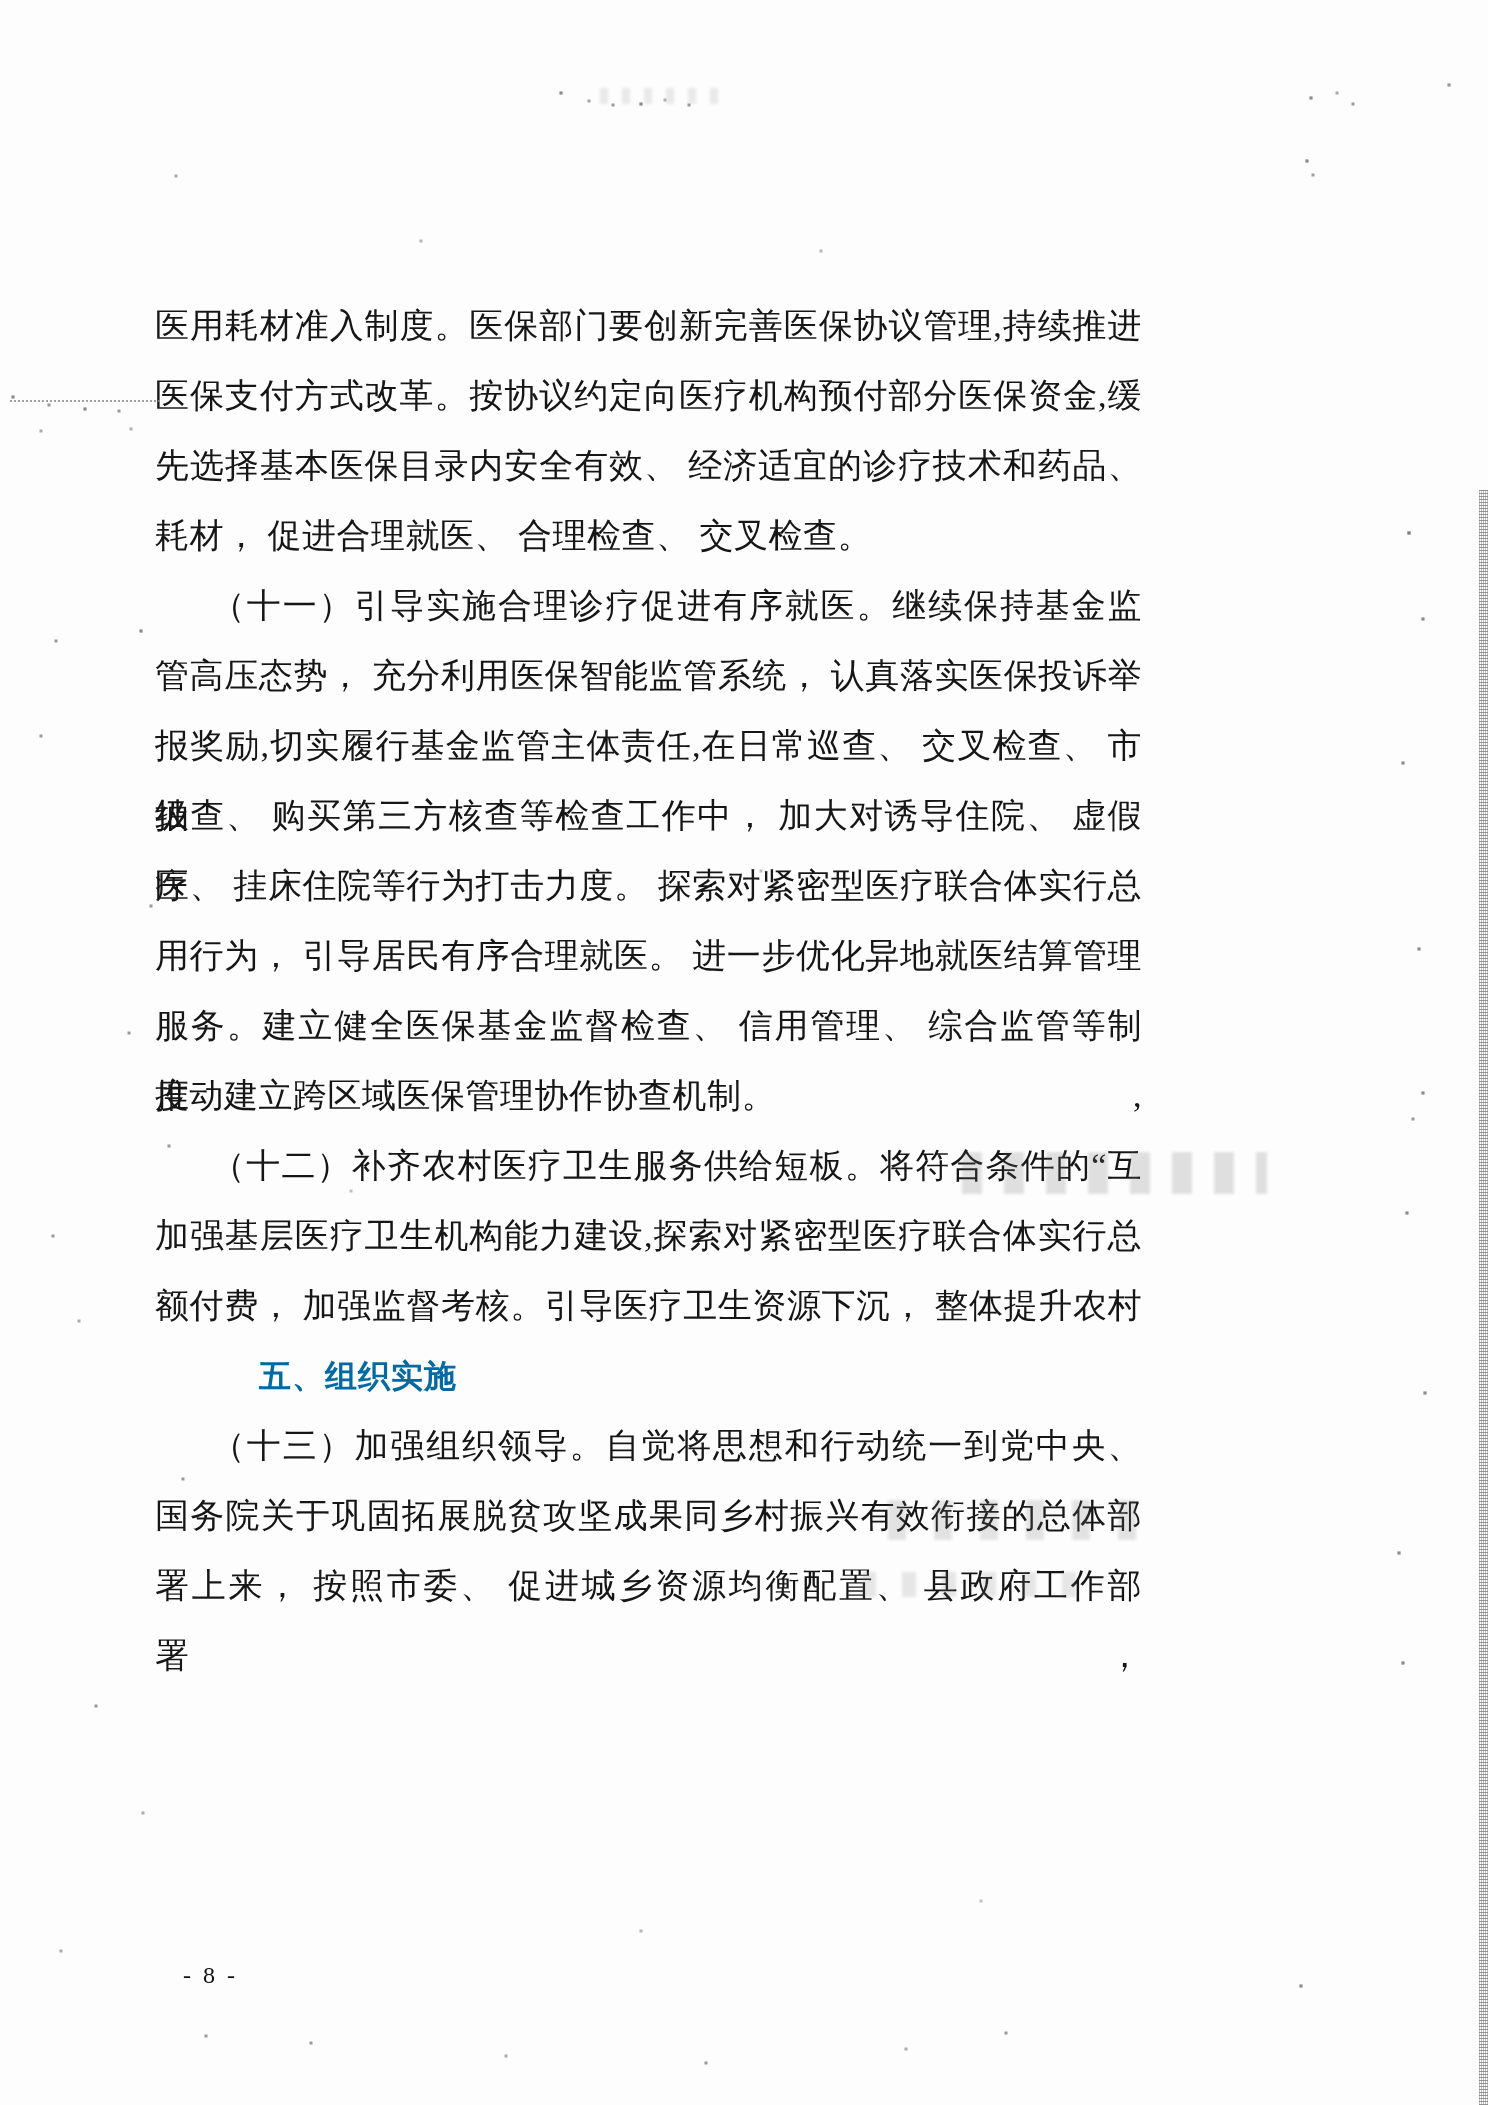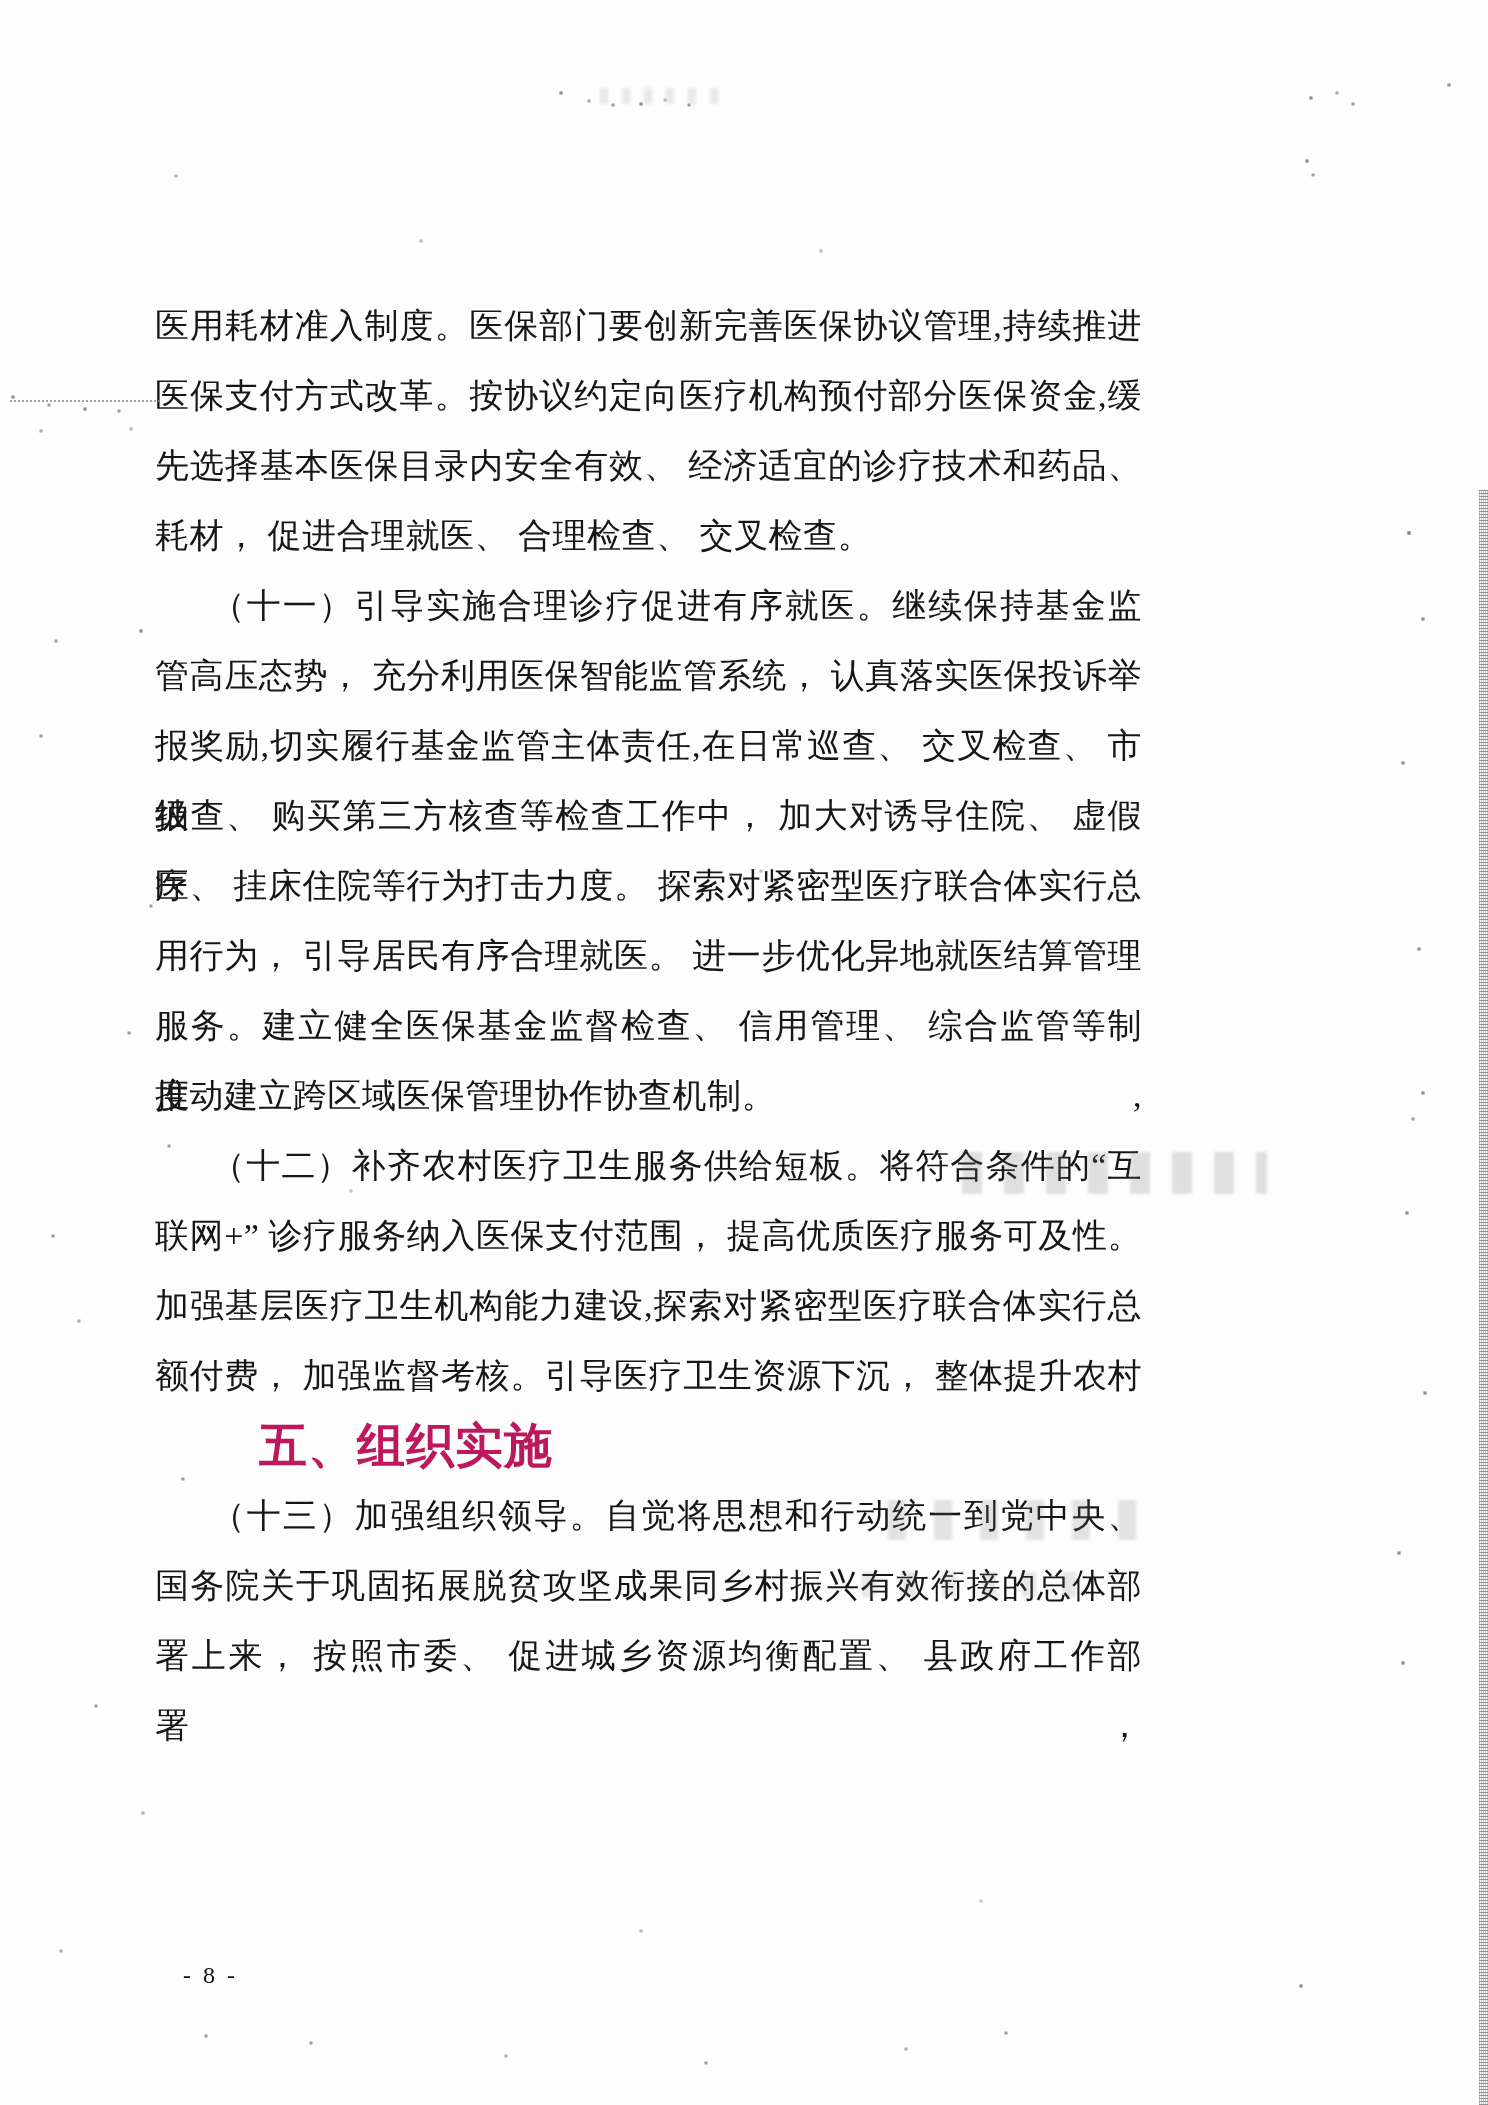--- a/index.html
+++ b/index.html
@@ -19,24 +19,24 @@
     left:155px;top:291px;width:987px;
     font-size:34px;line-height:70px;
     color:#161616;
     letter-spacing:0.5px;
   }
   .ln{height:70px;white-space:normal;text-align:justify;}
   .fill{text-align-last:justify;}
   .ind{text-indent:56px;}
   .heading{
     font-weight:bold;
-    font-size:48px;
+    font-size:32px;
     padding-left:104px;
     letter-spacing:1px;
-    color:#be185d;
+    color:#0369a1;
     text-align:left;text-align-last:left;
   }
   .page-number{
     position:absolute;left:183px;top:1962px;
     font-size:24px;color:#111;
     letter-spacing:3px;
     font-family:"Liberation Serif","DejaVu Serif",serif;
   }
   
   .edge-band{
@@ -107,21 +107,20 @@
     <div class="ln">耗材， 促进合理就医、 合理检查、 交叉检查。</div>
     <div class="ln fill ind">（十一）引导实施合理诊疗促进有序就医。继续保持基金监</div>
     <div class="ln fill">管高压态势， 充分利用医保智能监管系统， 认真落实医保投诉举</div>
     <div class="ln fill">报奖励,切实履行基金监管主体责任,在日常巡查、 交叉检查、 市级</div>
     <div class="ln fill">抽查、 购买第三方核查等检查工作中， 加大对诱导住院、 虚假医</div>
     <div class="ln fill">疗、 挂床住院等行为打击力度。 探索对紧密型医疗联合体实行总</div>
     <div class="ln fill">用行为， 引导居民有序合理就医。 进一步优化异地就医结算管理</div>
     <div class="ln fill">服务。建立健全医保基金监督检查、 信用管理、 综合监管等制度,</div>
     <div class="ln">推动建立跨区域医保管理协作协查机制。</div>
     <div class="ln fill ind">（十二）补齐农村医疗卫生服务供给短板。将符合条件的“互</div>
-    <div class="ln fill">联网+” 诊疗服务纳入医保支付范围， 提高优质医疗服务可及性。</div>
     <div class="ln fill">加强基层医疗卫生机构能力建设,探索对紧密型医疗联合体实行总</div>
     <div class="ln fill">额付费， 加强监督考核。引导医疗卫生资源下沉， 整体提升农村</div>
     <div class="ln heading">五、组织实施</div>
     <div class="ln fill ind">（十三）加强组织领导。自觉将思想和行动统一到党中央、</div>
     <div class="ln fill">国务院关于巩固拓展脱贫攻坚成果同乡村振兴有效衔接的总体部</div>
     <div class="ln fill">署上来， 按照市委、 促进城乡资源均衡配置、 县政府工作部署，</div>
   </main>
 
   <div class="page-number">- 8 -</div>
 

